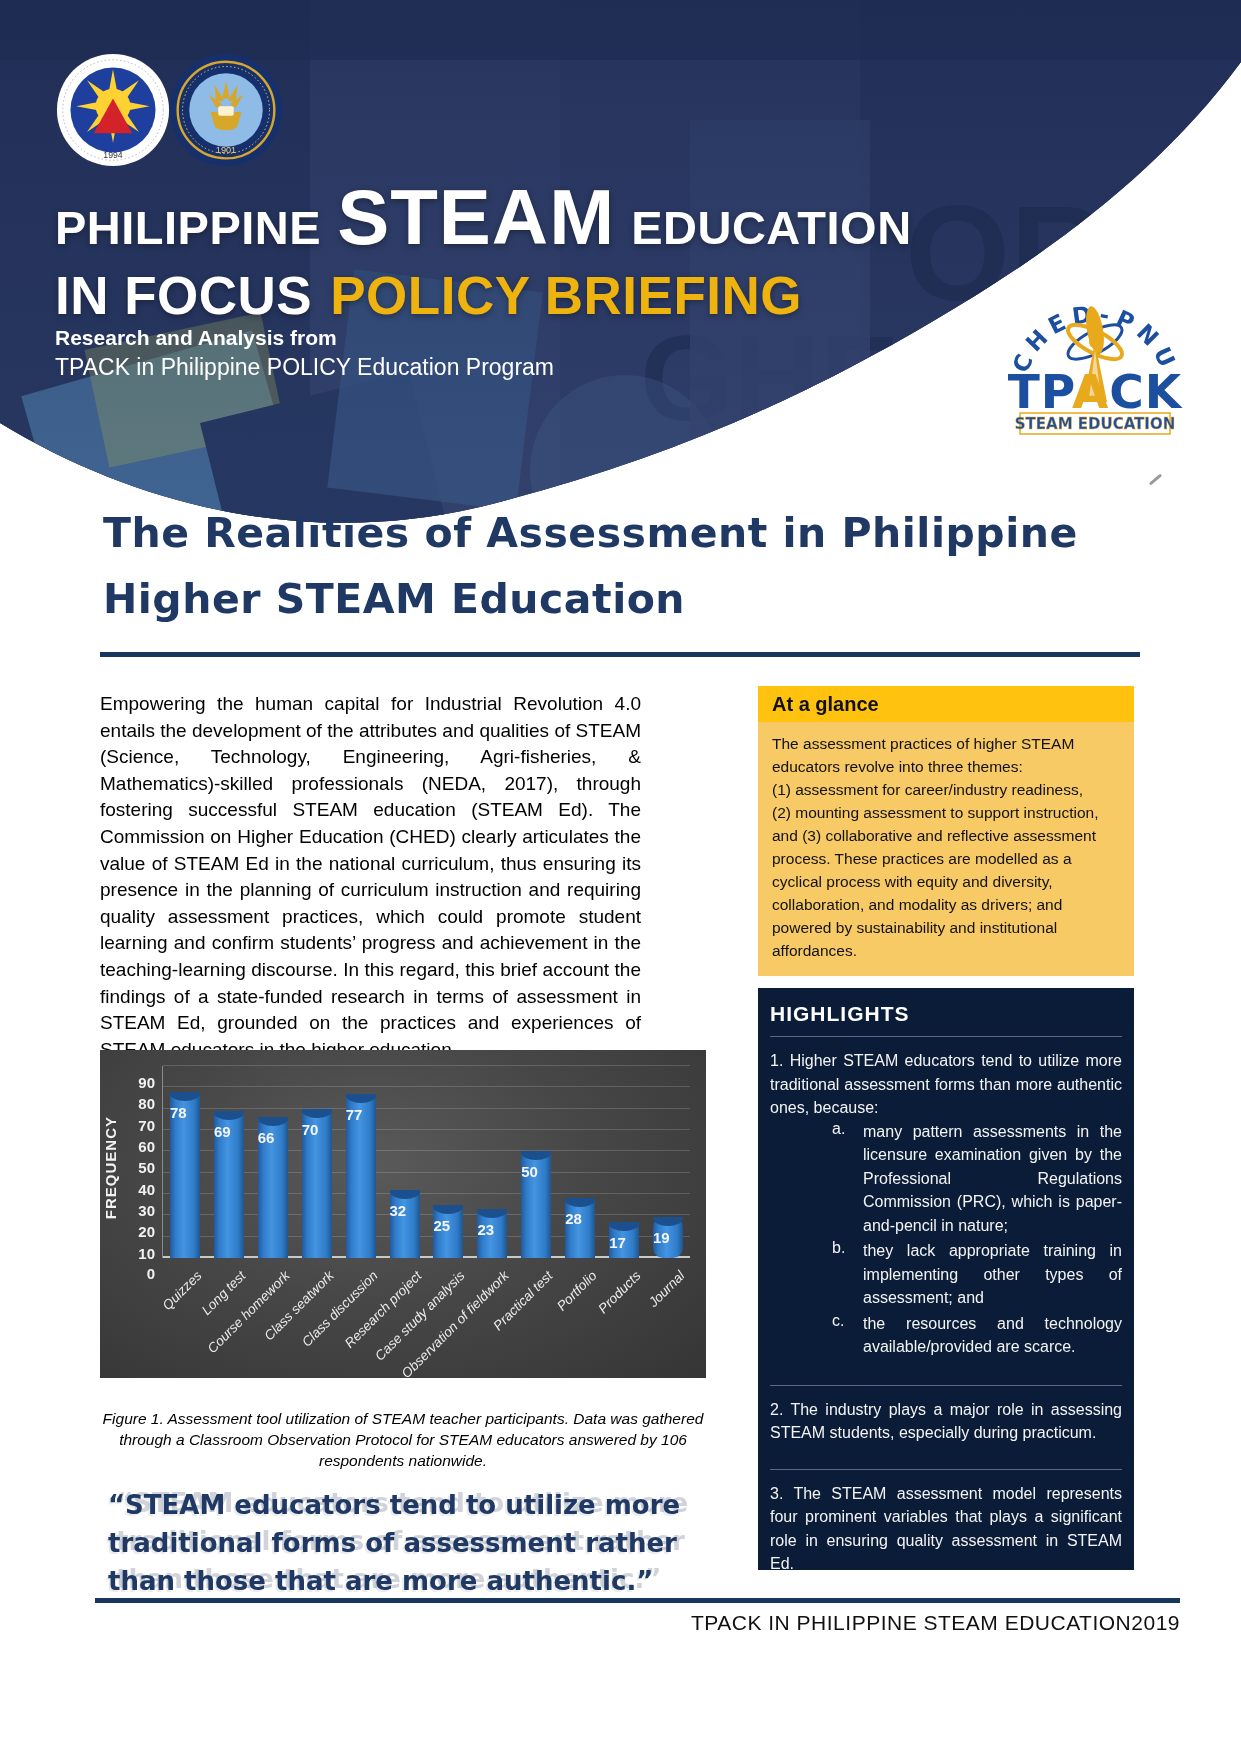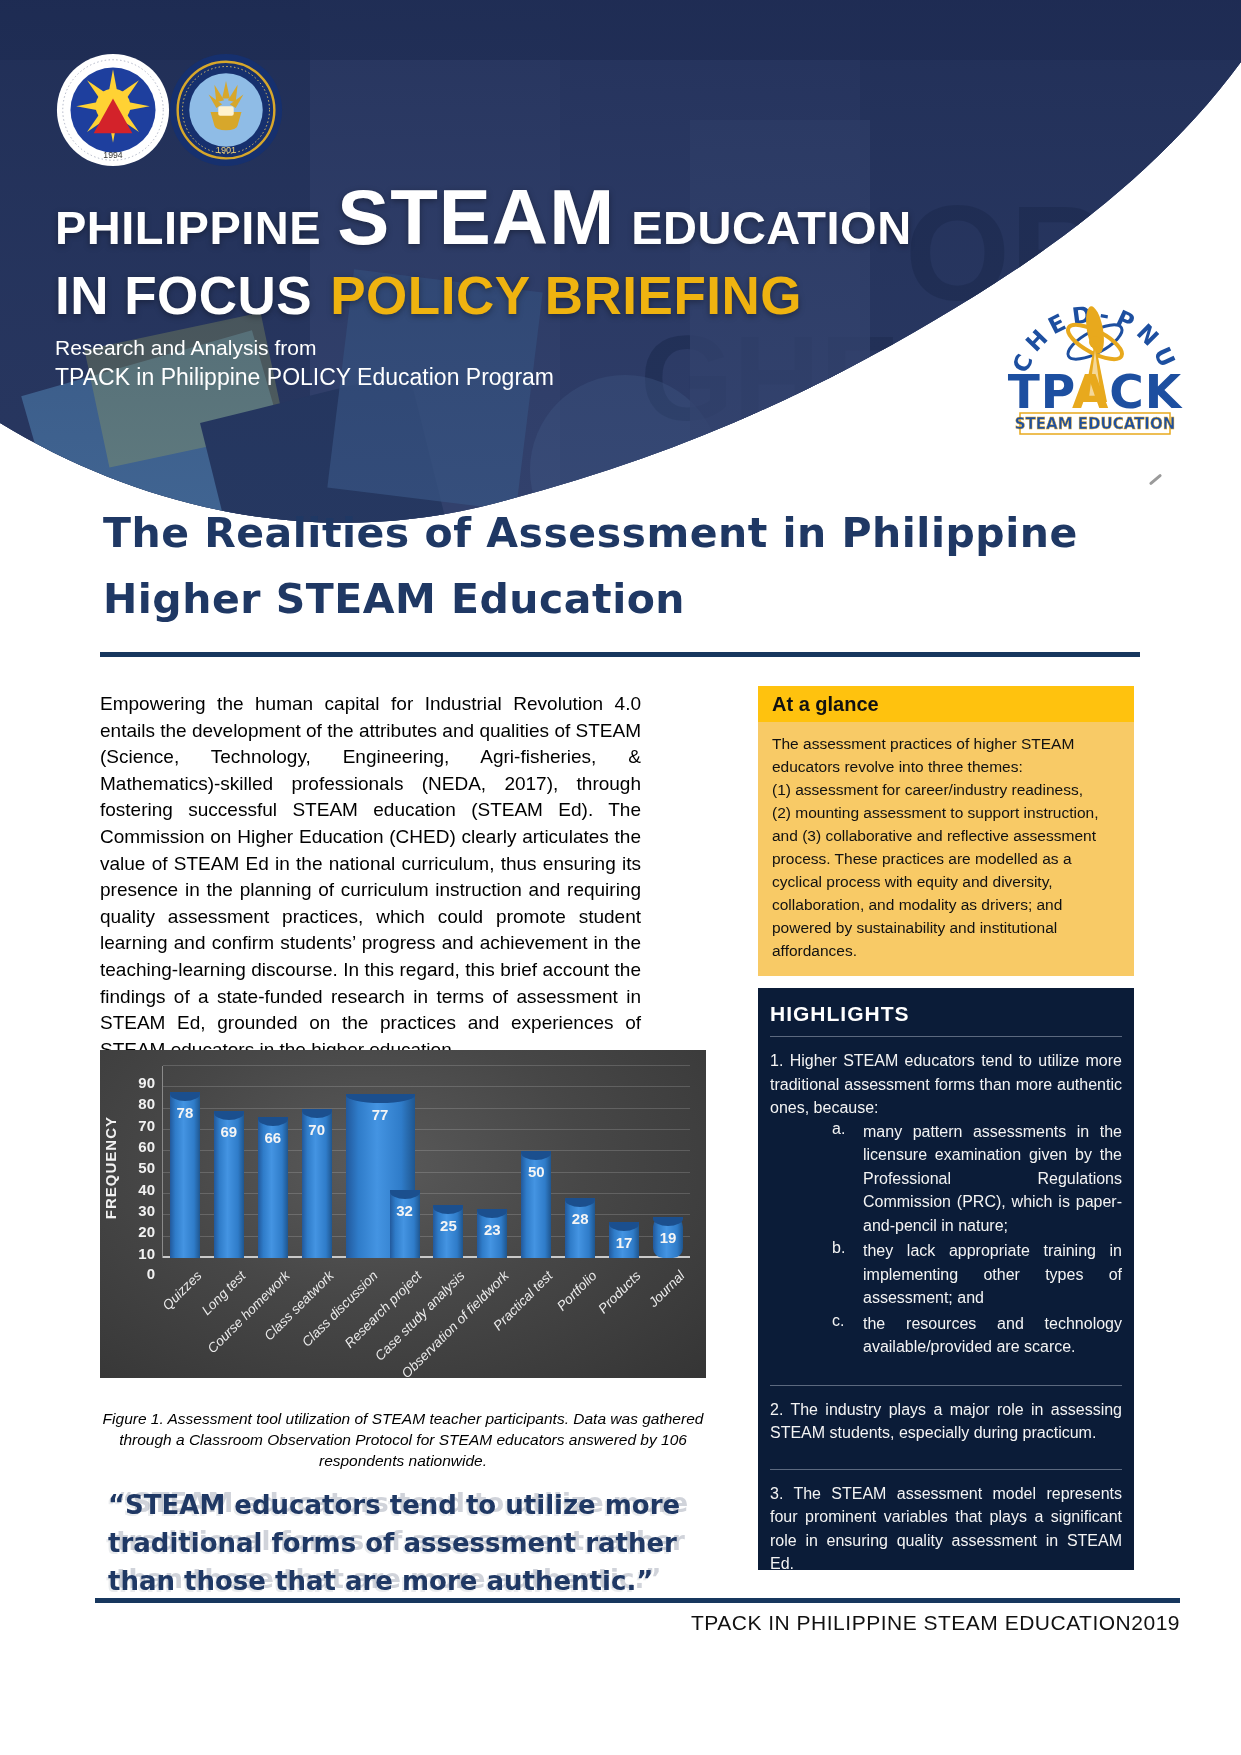--- a/index.html
+++ b/index.html
@@ -9,21 +9,21 @@
   .hero{position:absolute;top:0;left:0;width:1241px;height:545px;}
   .hero svg.hero-bg{position:absolute;top:0;left:0;}
   .hero-text{position:absolute;left:55px;top:172px;color:#fff;}
   .t1{display:flex;align-items:baseline;gap:16px;
       font-weight:700;letter-spacing:.5px;text-shadow:0 2px 6px rgba(0,0,0,.35);}
   .t1 .small{font-size:47px;}
   .t1 .big{font-size:78px;letter-spacing:1px;}
   .t2{display:flex;align-items:baseline;gap:18px;font-weight:700;margin-top:2px;
       font-size:53px;letter-spacing:.5px;text-shadow:0 2px 6px rgba(0,0,0,.35);}
   .t2 .gold{color:#EFB310;}
-  .sub1{margin-top:10px;font-size:21px;font-weight:400;}
+  .sub1{font-size:21px;font-weight:700;}
   .sub2{margin-top:4px;font-size:23px;font-weight:500;}
   .seal{position:absolute;top:52px;}
   .seal.ched{left:55px;}
   .seal.pnu{left:168px;}
   .tpack-logo{position:absolute;left:1002px;top:250px;}
   .pen-mark{position:absolute;left:1148px;top:478px;width:15px;height:3px;background:#9a9a9a;
             transform:rotate(-40deg);border-radius:2px;}
   
   .article-title{position:absolute;left:103px;top:500px;width:1040px;
       font-family:"DejaVu Sans",sans-serif;font-weight:700;color:#1F3864;
@@ -38,21 +38,21 @@
       transform:rotate(180deg);writing-mode:vertical-rl;
       color:#f2f2f2;font-weight:700;font-size:15px;letter-spacing:1px;}
   .plot{position:absolute;left:62px;right:16px;top:16px;bottom:120px;border-left:1px solid #8a8a8a;}
   .gridline{position:absolute;left:0;right:0;height:1px;background:rgba(255,255,255,.16);}
   .gridline.base{height:2px;background:#c9c9c9;}
   .ytick{position:absolute;right:calc(100% + 8px);transform:translateY(50%);
       color:#f2f2f2;font-weight:700;font-size:15px;white-space:nowrap;}
   .bar{position:absolute;background:linear-gradient(90deg,#22599c 0%,#2f7cc9 18%,#4494e2 45%,#2f7cc9 80%,#1f568f 100%);}
   .bar .cap{position:absolute;top:0;left:0;right:0;height:9px;
       background:#1b4f8e;border-radius:0 0 60% 60%/0 0 100% 100%;}
-  .bar .val{position:absolute;top:12px;left:0;right:0;text-align:center;
+  .bar .val{position:absolute;top:12px;left:0;right:0;
       color:#f5f5f5;font-weight:700;font-size:15px;}
   .catlab{position:absolute;color:#ececec;font-size:13.5px;font-style:italic;white-space:nowrap;
       transform:translateX(-100%) rotate(-45deg);transform-origin:100% 0;}
   
   .fig-caption{position:absolute;left:100px;top:1392px;width:606px;text-align:center;
       font-style:italic;font-size:15.5px;line-height:21px;color:#000;}
   .quote{position:absolute;left:108px;top:1460px;width:590px;
       font-family:"DejaVu Sans",sans-serif;font-weight:700;color:#1F3864;
       font-size:26px;line-height:38px;
       text-shadow:8px -2px 0 rgba(150,158,172,.45), -2px 2px 0 rgba(150,158,172,.2);}
@@ -258,21 +258,21 @@
           <div class="val">69</div>
         </div>
         <div class="bar" style="left: 94.7917px; width: 30px; bottom: 0px; height: 140.8px;">
           <div class="cap"></div>
           <div class="val">66</div>
         </div>
         <div class="bar" style="left: 138.708px; width: 30px; bottom: 0px; height: 149.333px;">
           <div class="cap"></div>
           <div class="val">70</div>
         </div>
-        <div class="bar" style="left: 182.625px; width: 30px; bottom: 0px; height: 164.267px; padding-left: 39px;">
+        <div class="bar" style="left: 182.625px; width: 30px; bottom: 0px; height: 164.267px;">
           <div class="cap"></div>
           <div class="val">77</div>
         </div>
         <div class="bar" style="left: 226.542px; width: 30px; bottom: 0px; height: 68.2667px;">
           <div class="cap"></div>
           <div class="val">32</div>
         </div>
         <div class="bar" style="left: 270.458px; width: 30px; bottom: 0px; height: 53.3333px;">
           <div class="cap"></div>
           <div class="val">25</div>

